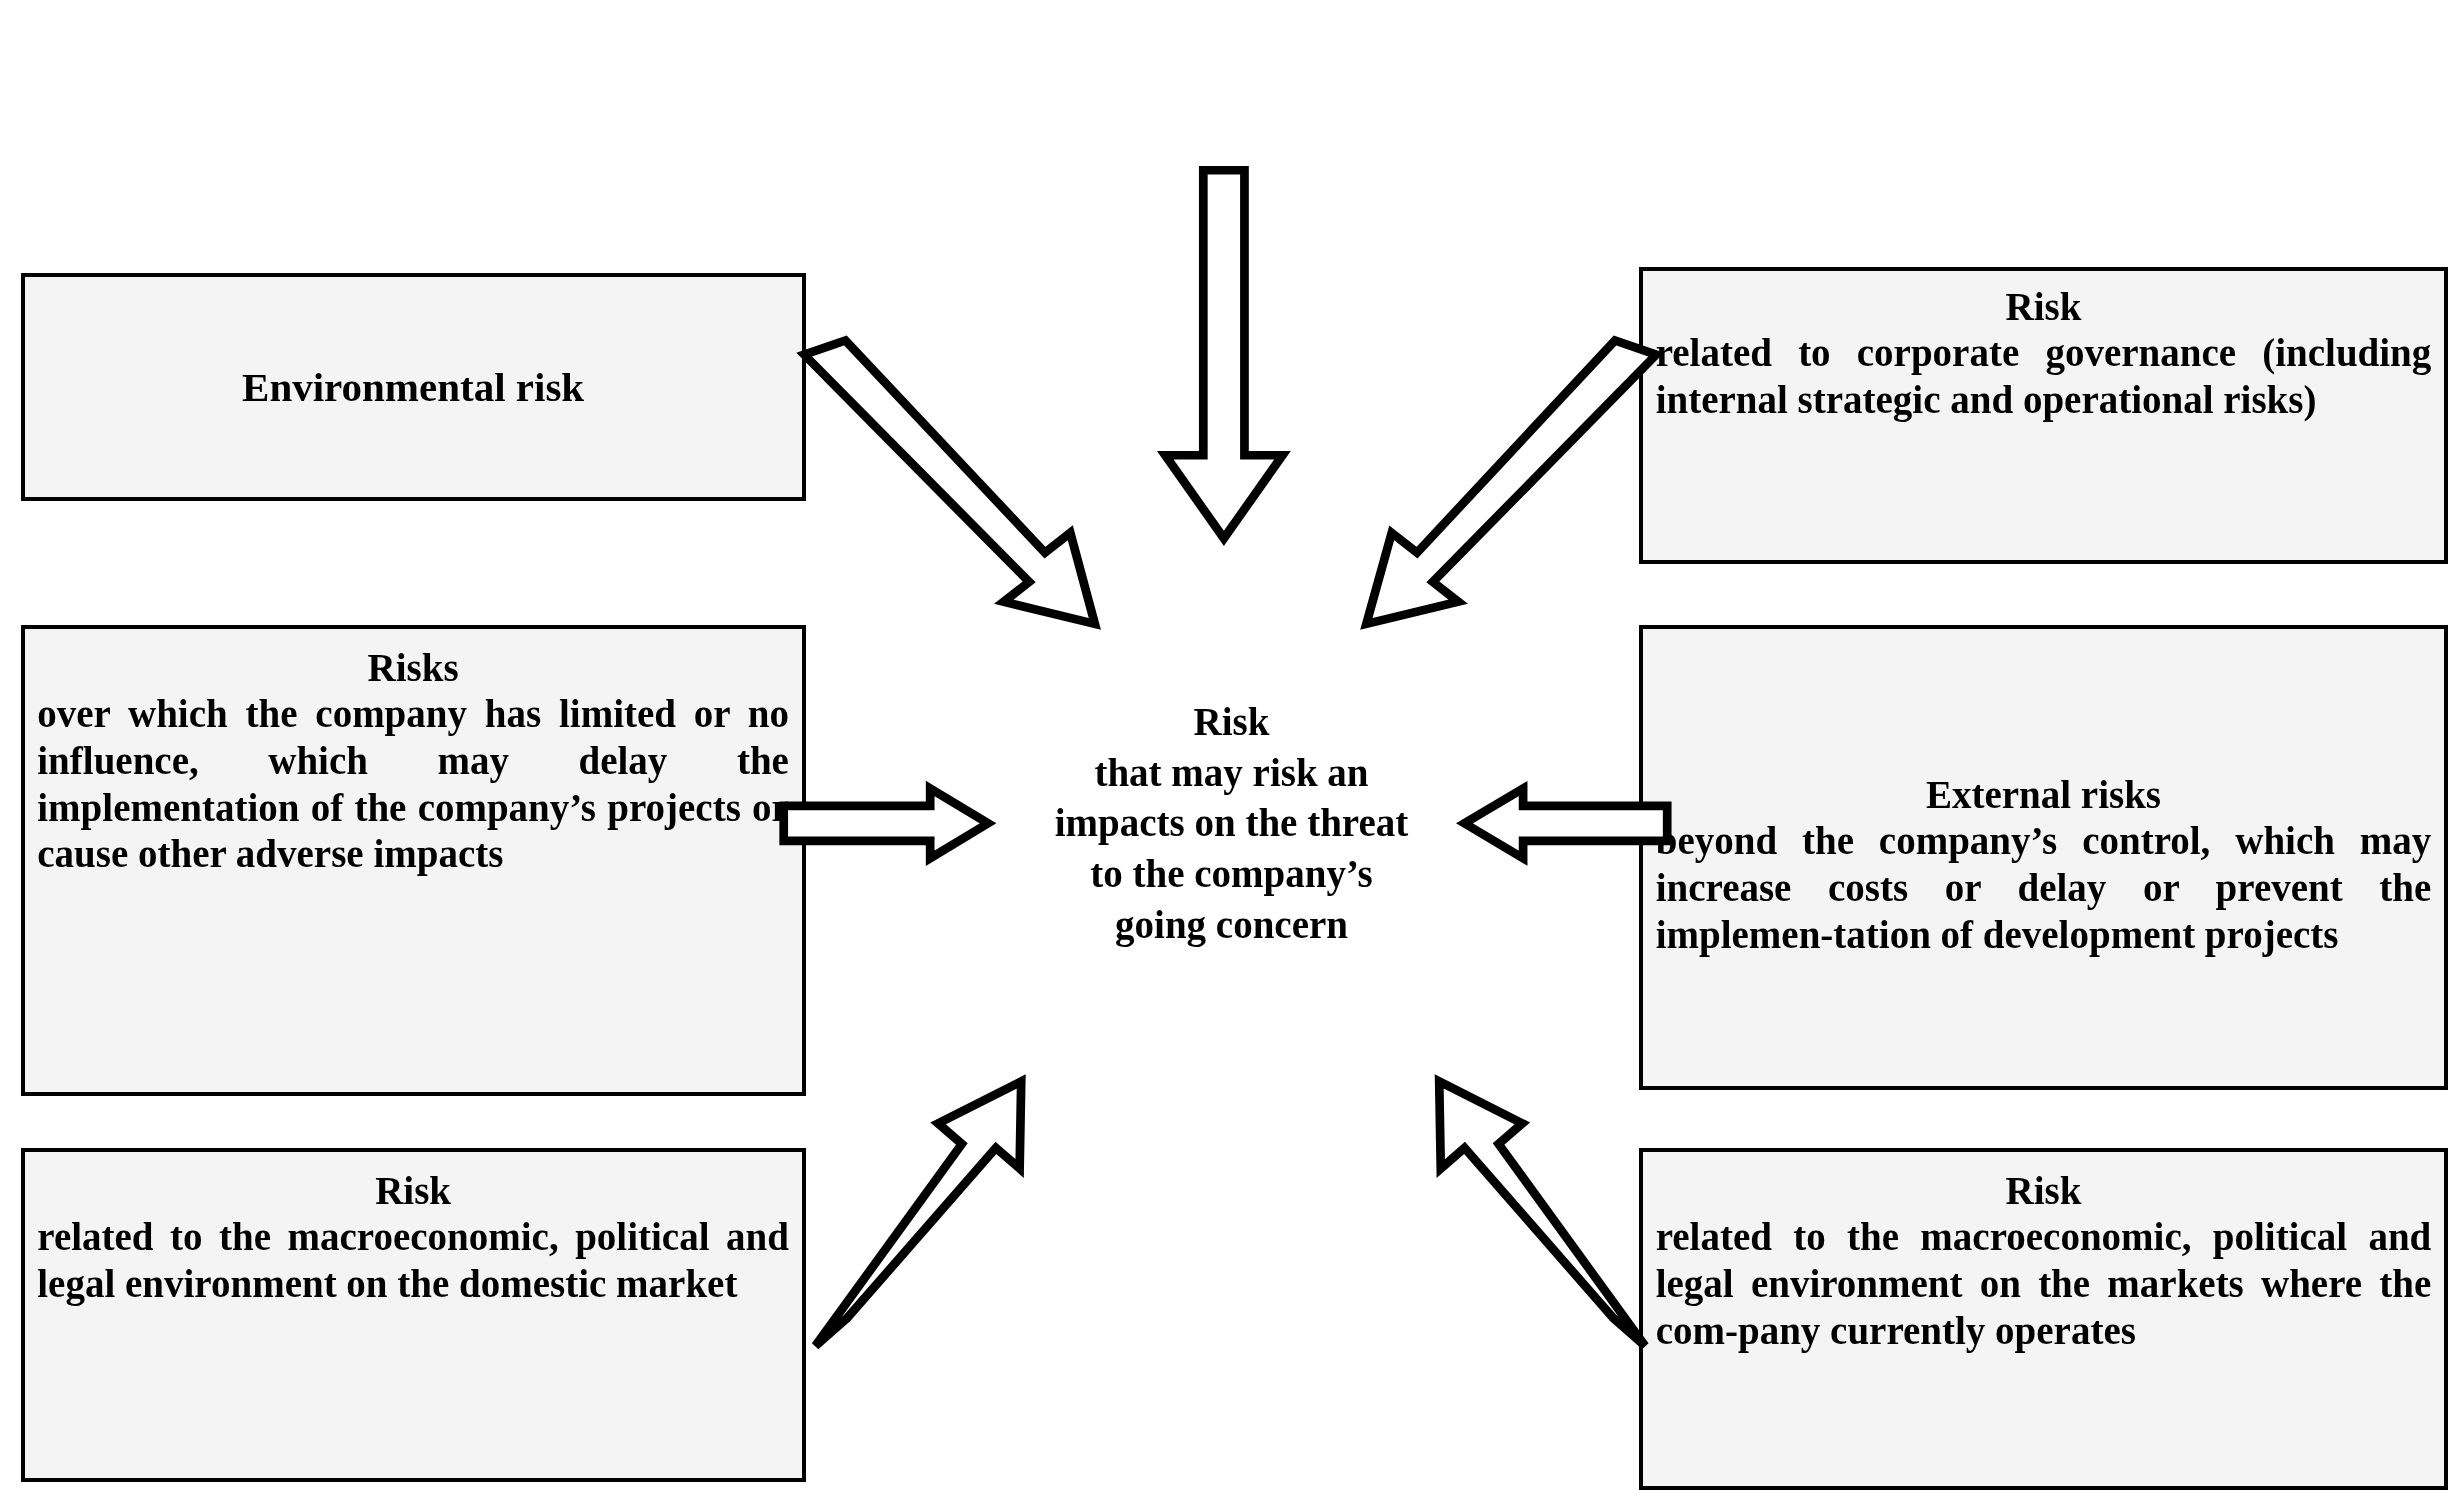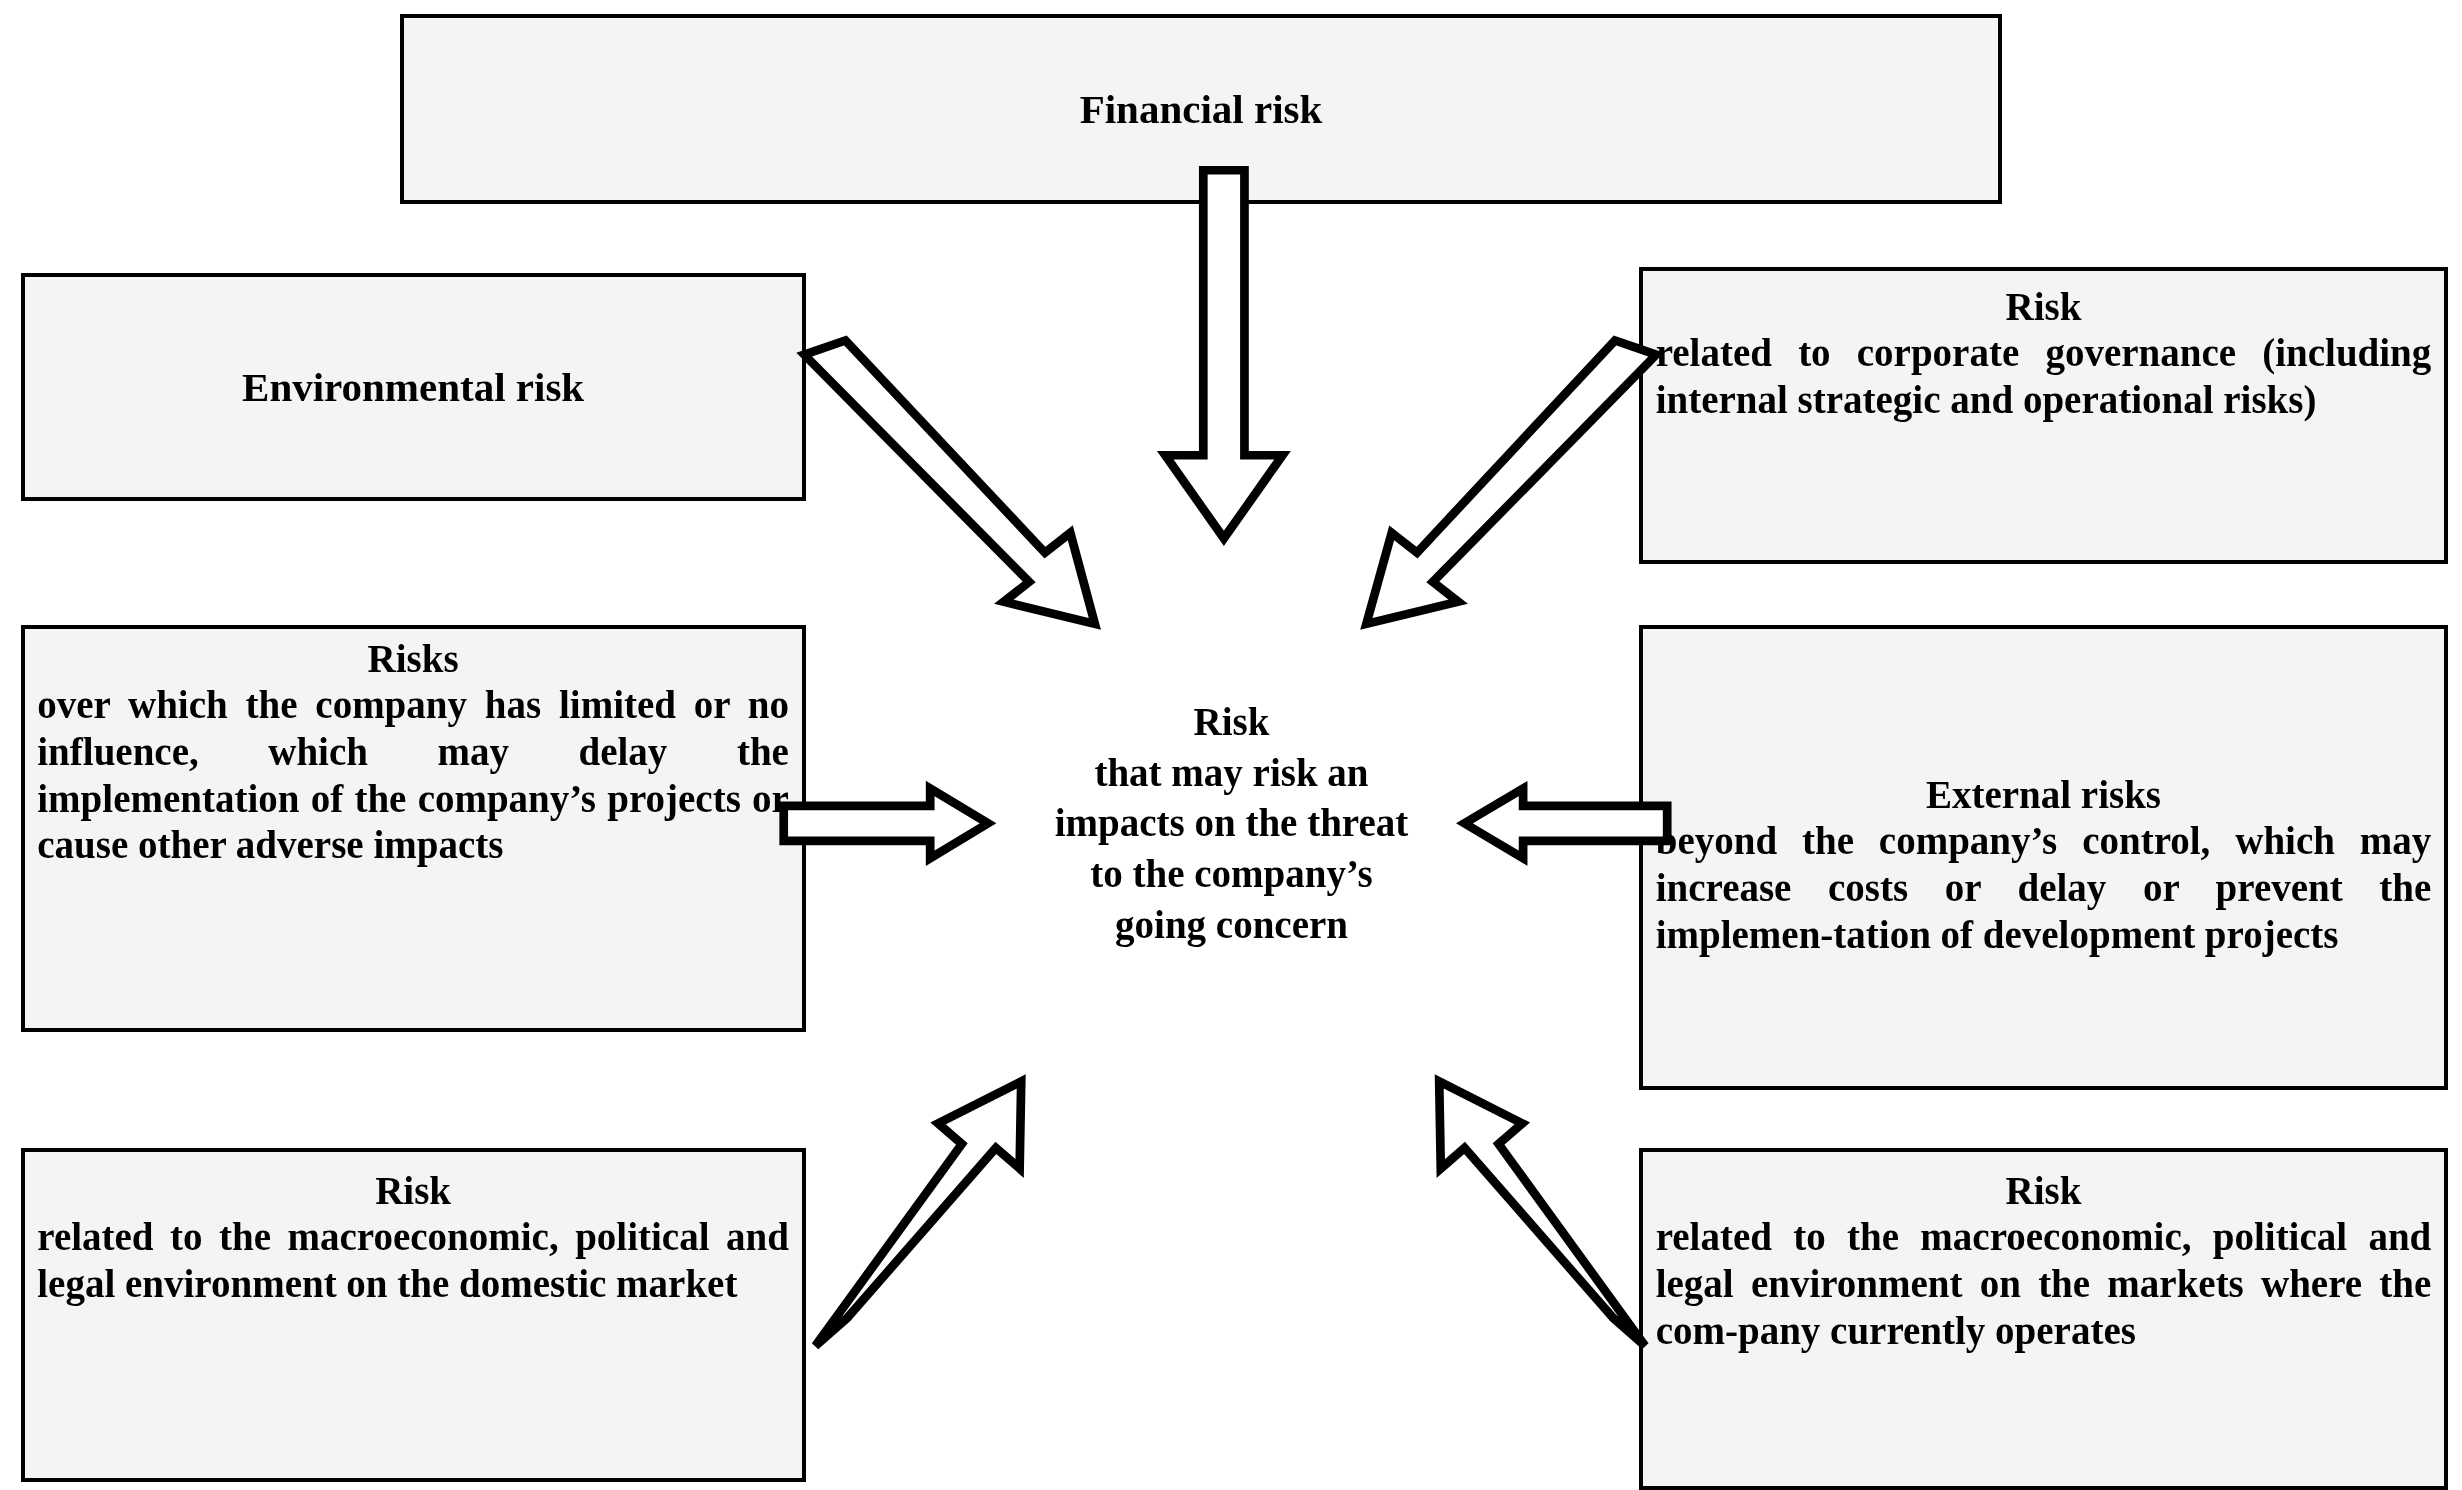--- a/index.html
+++ b/index.html
@@ -76,22 +76,22 @@
     height: 228px;
     justify-content: center;
   }
   #box-environmental .box-title {
     font-size: 41px;
   }
   #box-limited-influence {
     left: 20.6px;
     top: 625px;
     width: 785px;
-    height: 407px;
-    padding-top: 7px;
+    height: 471px;
+    padding-top: 16px;
   }
   #box-domestic-market {
     left: 20.6px;
     top: 1148px;
     width: 785px;
     height: 334px;
     padding-top: 16px;
   }
   
   #box-corporate-governance {
@@ -136,23 +136,20 @@
     font-size: 39px;
     line-height: 1.30;
     color: #000000;
   }
 </style>
 </head>
 <body>
 
 <div id="diagram-root">
 
-  <div class="risk-box" id="box-financial">
-    <div class="box-title">Financial risk</div>
-  </div>
 
   <div class="risk-box" id="box-environmental">
     <div class="box-title">Environmental risk</div>
   </div>
 
   <div class="risk-box" id="box-corporate-governance">
     <div class="box-title">Risk</div>
     <div class="box-body">related to corporate governance (including internal strategic and operational risks)</div>
   </div>
 

